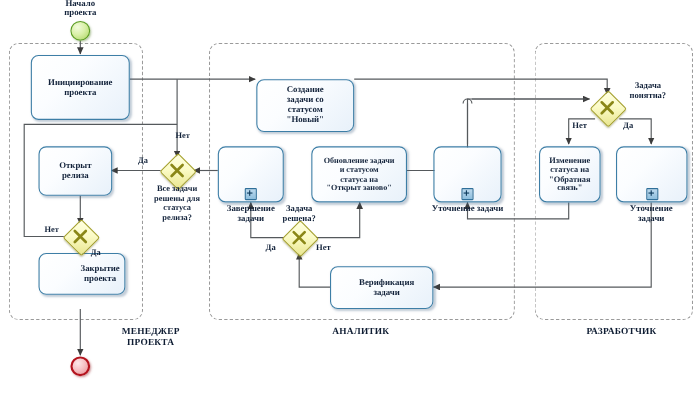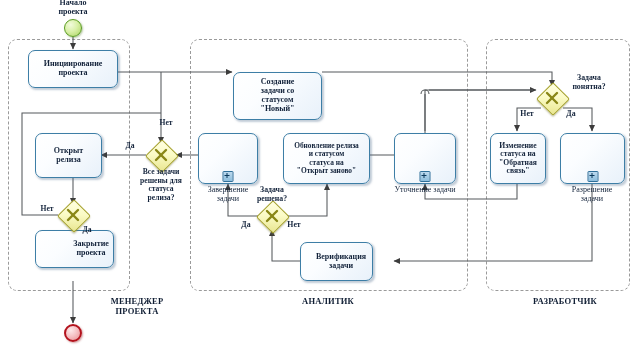--- a/index.html
+++ b/index.html
@@ -34,21 +34,21 @@
     background:linear-gradient(#bcd9ee,#8dbedd);
   }
   .plusmark:before,.plusmark:after{
     content:"";position:absolute;background:#123košta;
   }
   .plusmark:before{content:"";position:absolute;left:1px;top:3px;width:5px;height:1px;background:#0d3a5c;}
   .plusmark:after{content:"";position:absolute;left:3px;top:1px;width:1px;height:5px;background:#0d3a5c;}
 
   
   .extlabel{
-    position:absolute;text-align:center;font-weight:normal;
+    position:absolute;text-align:center;font-weight:bold;
     color:#13233b;line-height:1.1;
   }
 
   
   .gateway{
     position:absolute;width:22px;height:22px;
     transform:rotate(45deg);
     border:1.3px solid #a5a12a;
     border-radius:2px;
     background:linear-gradient(135deg,#ffffe0 0%,#fbfbc6 45%,#e9e68f 100%);
@@ -166,21 +166,21 @@
   </svg>
 
   <div class="event start-event" style="left:64px;top:19px;"></div>
   <div class="evlabel" style="left:33px;top:-1px;width:80px;font-size:8px;">
     <span>Начало</span><br>
     <span>проекта</span>
   </div>
 
   <div class="event end-event" style="left:64px;top:324px;"></div>
 
-  <div class="node task" style="left:28px;top:50px;width:90px;height:38px;font-size:8px;">
+  <div class="node task" style="left:28px;top:50px;width:90px;height:59px;font-size:8px;">
     <span class="lbl">
       <span>Инициирование</span><br>
       <span>проекта</span>
     </span>
   </div>
 
   <div class="node task" style="left:35px;top:133px;width:67px;height:45px;font-size:8px;">
     <span class="lbl">
       <span>Открыт</span><br>
       <span>релиза</span>
@@ -206,28 +206,28 @@
   <div class="node task" style="left:198px;top:133px;width:60px;height:51px;font-size:8px;">
     <div class="plusmark"></div>
   </div>
   <div class="extlabel" style="left:193px;top:186px;width:70px;font-size:8px;">
     <span>Завершение</span><br>
     <span>задачи</span>
   </div>
 
   <div class="node task" style="left:283px;top:133px;width:87px;height:51px;font-size:7.4px;">
     <span class="lbl">
-      <span>Обновление релиза</span><br>
+      <span>Обновление задачи</span><br>
       <span>и статусом</span><br>
       <span>статуса на</span><br>
       <span>"Открыт заново"</span>
     </span>
   </div>
 
-  <div class="node task" style="left:300px;top:242px;width:73px;height:39px;font-size:8px;padding-left:12px;">
+  <div class="node task" style="left:300px;top:242px;width:94px;height:39px;font-size:8px;padding-left:12px;">
     <span class="lbl">
       <span>Верификация</span><br>
       <span>задачи</span>
     </span>
   </div>
 
   <div class="node task" style="left:394px;top:133px;width:62px;height:51px;font-size:8px;">
     <div class="plusmark"></div>
   </div>
   <div class="extlabel" style="left:382px;top:186px;width:86px;font-size:8px;">Уточнение задачи</div>
@@ -238,21 +238,21 @@
       <span>статуса на</span><br>
       <span>"Обратная</span><br>
       <span>связь"</span>
     </span>
   </div>
 
   <div class="node task" style="left:560px;top:133px;width:65px;height:51px;font-size:8px;">
     <div class="plusmark"></div>
   </div>
   <div class="extlabel" style="left:556px;top:186px;width:72px;font-size:8px;">
-    <span>Разрешение</span><br>
+    <span>Уточнение</span><br>
     <span>задачи</span>
   </div>
 
   <div class="gateway" style="left:150px;top:144px;"></div>
   <svg class="gwx" style="left:150px;top:144px;" viewBox="0 0 22 22" xmlns="http://www.w3.org/2000/svg">
     <g stroke="#8a8717" stroke-width="2.4" stroke-linecap="round">
       <line x1="6" y1="6" x2="16" y2="16"></line>
         <line x1="16" y1="6" x2="6" y2="16"></line>
     </g>
   </svg>

